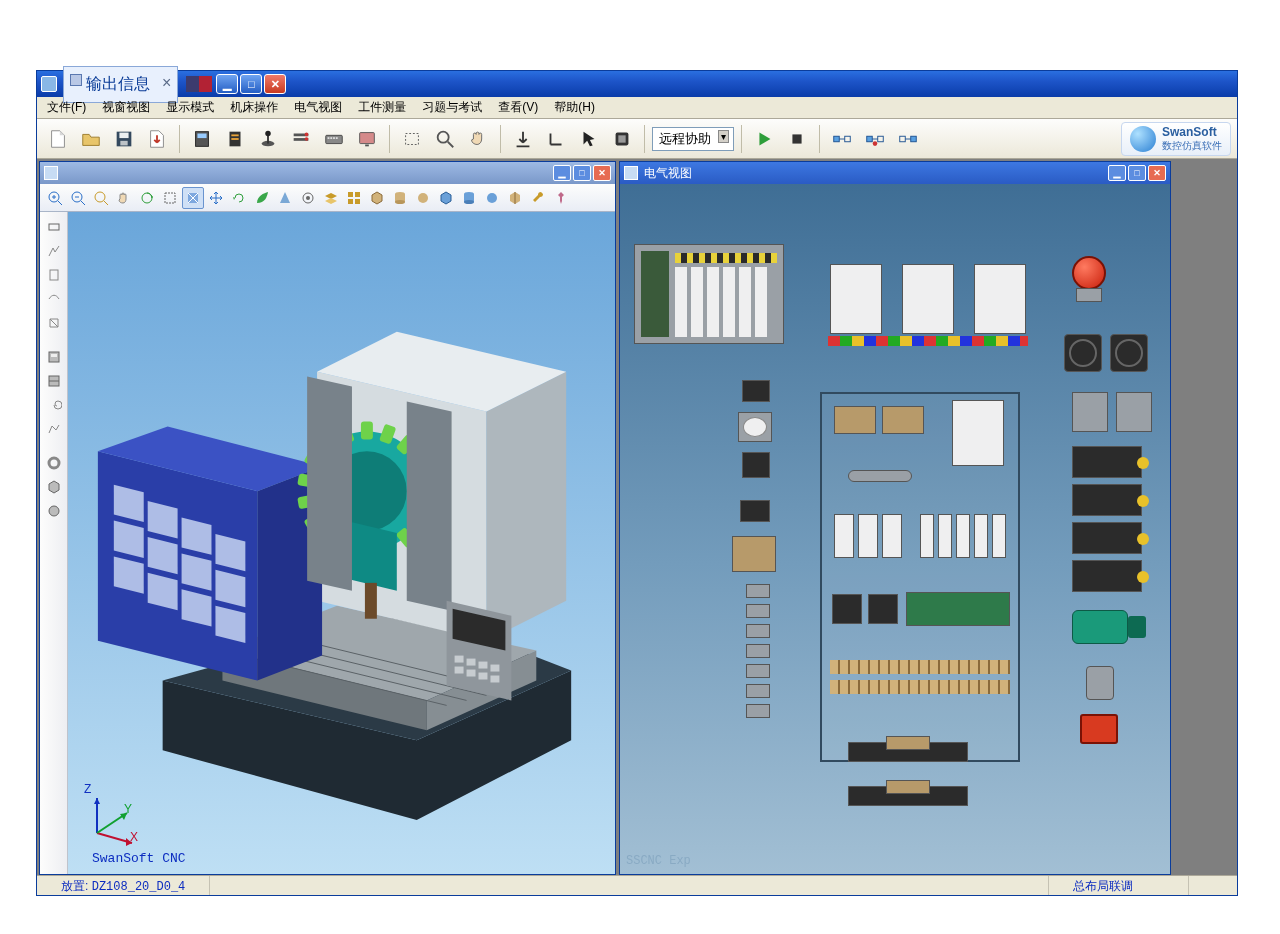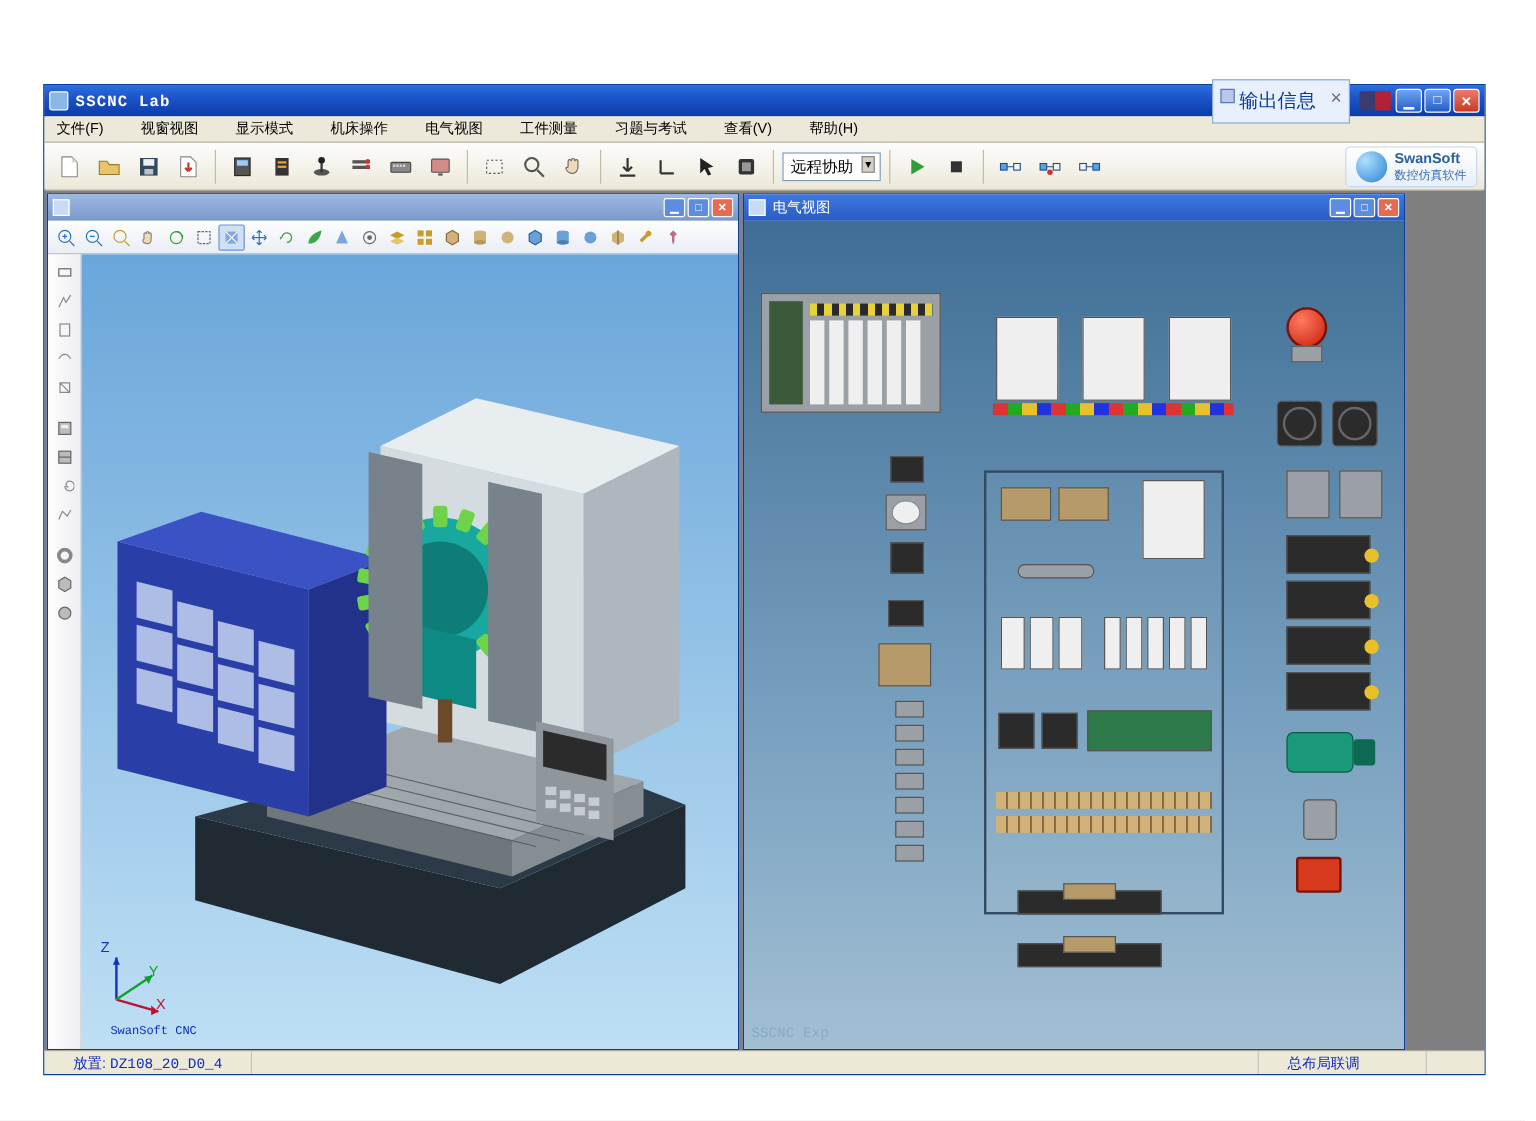--- a/index.html
+++ b/index.html
@@ -28,21 +28,21 @@
   .win-btns { display:flex; gap:2px; }
   .win-btn { width:22px; height:20px; border:1px solid #fff; border-radius:3px;
     display:flex; align-items:center; justify-content:center; font-size:11px; font-weight:bold; color:#fff; cursor:default;}
   .win-btn.min { background: linear-gradient(#6fa4f1,#245ec4);}
   .win-btn.max { background: linear-gradient(#6fa4f1,#245ec4);}
   .win-btn.close { background: linear-gradient(#f07a6a,#c83a20);}
   .flag { width:26px; height:16px; margin-right:4px; display:flex;}
   .flag .half{flex:1;} .flag .r{background:#b22234;} .flag .b{background:#3c3b6e;}
 
   
-  .menubar { height: 22px; background:#ece9d8; border-bottom:1px solid #aca899; display:flex; align-items:center; padding:0 4px; gap:19px;}
+  .menubar { height: 22px; background:#ece9d8; border-bottom:1px solid #aca899; display:flex; align-items:center; padding:0 4px; gap:4px;}
   .menubar .item { padding:2px 6px; cursor:default; }
 
   
   .toolbar { height: 40px; background:linear-gradient(#fdfdfc,#ece8d9); border-bottom:1px solid #aca899;
     display:flex; align-items:center; padding:0 6px; gap:3px;}
   .tb-sep { width:1px; height:28px; background:#c0bca8; margin:0 4px;}
   .tb-btn { width:30px; height:30px; border:1px solid transparent; border-radius:3px;
     display:flex; align-items:center; justify-content:center; cursor:default;}
   .tb-svg{width:22px;height:22px;}
   .tb-combo{ height:24px; border:1px solid #7f9db9; background:#fff; padding:2px 22px 2px 6px; font-size:13px; position:relative;}
@@ -74,21 +74,21 @@
 
   
   #cnc-view { left:2px; top:2px; width:577px; height:714px; }
   .cnc-toolbar{ height:28px; background:linear-gradient(#fdfdfc,#e9edf5); border-bottom:1px solid #a9b5c8; display:flex; align-items:center; padding:0 4px; gap:1px;}
   .ctb{width:22px;height:22px;border:1px solid transparent;border-radius:2px;display:flex;align-items:center;justify-content:center;}
   .ctb svg{width:16px;height:16px;}
   .cnc-sidebar{position:absolute; left:0; top:50px; width:28px; bottom:0; background:linear-gradient(90deg,#fdfdfc,#edeef2); border-right:1px solid #bfc3cc; display:flex; flex-direction:column; gap:2px; padding:4px 3px;}
   .csb{width:22px;height:22px;border:1px solid transparent;border-radius:2px;display:flex;align-items:center;justify-content:center;}
   .cnc-canvas{position:absolute; left:28px; top:50px; right:0; bottom:0; background:linear-gradient(#6aa6da 0%, #bedff4 100%); overflow:hidden;}
   .axis-label{position:absolute; font-family:Arial; font-size:12px;}
-  .watermark{position:absolute; left:24px; bottom:8px; color:#0b2cc0; font-family:"Courier New",monospace; font-size:10px;}
+  .watermark{position:absolute; left:24px; bottom:8px; color:#0b2cc0; font-family:"Courier New",monospace; font-size:13px;}
 
   
   #elec-view { left:582px; top:2px; width:552px; height:714px; }
   .elec-canvas{position:absolute; left:0; top:22px; right:0; bottom:0;
     background:linear-gradient(#3f6e95 0%, #739cbc 55%, #a2bfd4 100%); overflow:hidden;text-align:center;}
   .ew{position:absolute; color:#7da0bc; font-family:"Courier New",monospace; font-size:12px; opacity:.65;}
   .cabinet{position:absolute; border:2px solid #314a5f; background:rgba(230,236,242,.05);}
   .module{position:absolute; background:#c7cfd6; border:1px solid #555;}
   .mod-dark{background:#2b2b2b;}
   .mod-green{background:#2e7a4a;}
@@ -102,21 +102,20 @@
 
 </style>
 </head>
 <body>
 
 <div class="desktop">
   <div class="main-window">
 
     <div class="titlebar">
       <div class="app-icon"></div>
-      <div class="title">SSCNC Lab</div>
       <div class="float-info">
         <span style="width:12px;height:12px;background:#b9c8e6;border:1px solid #5a78b0;display:inline-block;"></span>
         <span>输出信息</span>
         <span style="margin-left:8px;color:#5a6b88;">×</span>
       </div>
       <div class="flag">
         <div class="half b"></div>
           <div class="half r"></div>
       </div>
       <div class="win-btns">

